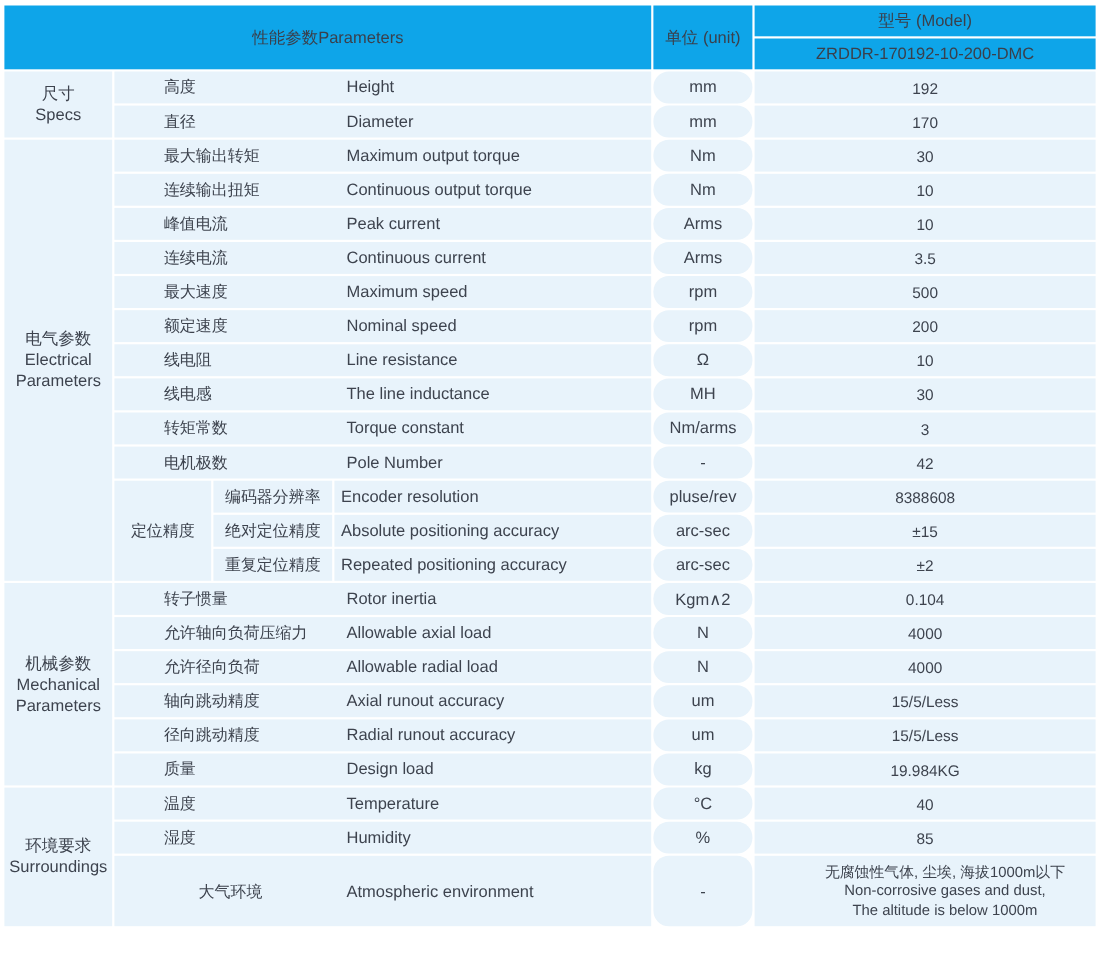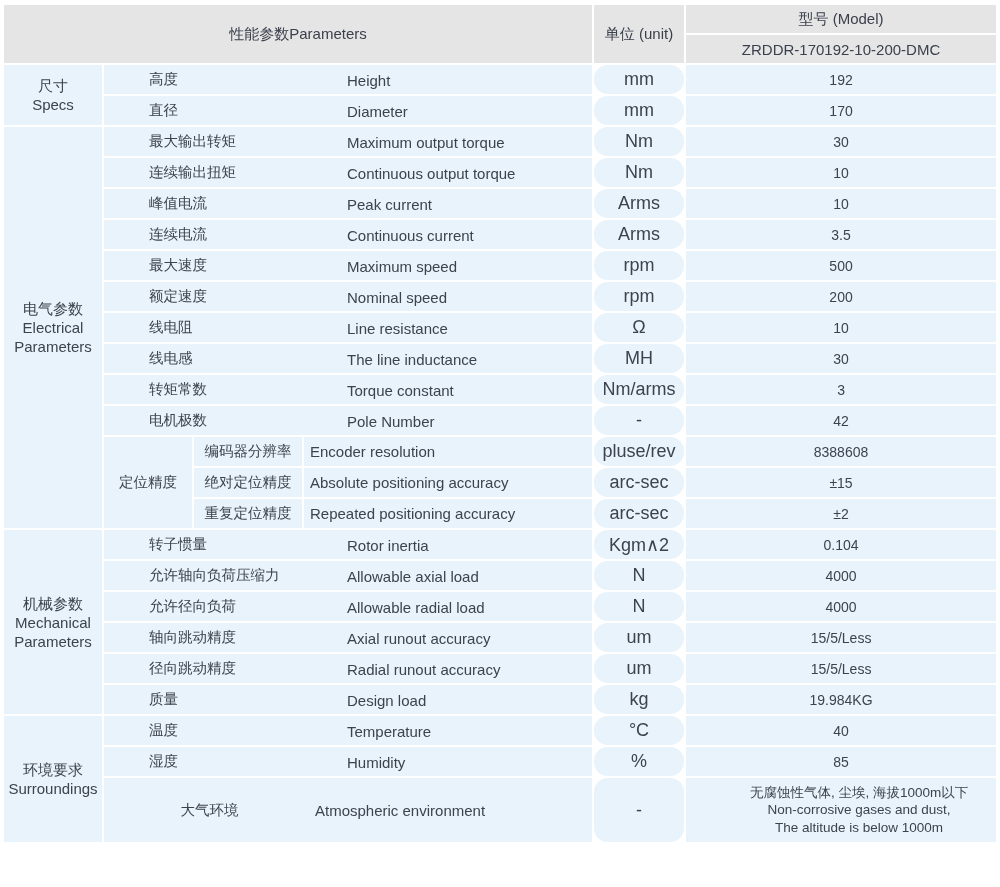--- a/index.html
+++ b/index.html
@@ -18,48 +18,48 @@
     width: 996px;
   }
   col.c-cat  { width: 98px; }
   col.c-sub1 { width: 88px; }
   col.c-sub2 { width: 108px; }
   col.c-en   { width: 288px; }
   col.c-unit { width: 90px; }
   col.c-val  { width: 310px; }
 
   td { background: #e8f3fb; vertical-align: middle; font-size: 15px; height: 29px; overflow: hidden; }
-  tr.hdr td { background: #e5e5e5; height: 28px; text-align: center; font-size: 15px; color: #3a404c; }
+  tr.hdr td { background: #0ea5e9; height: 28px; text-align: center; font-size: 15px; color: #3a404c; }
 
   td.cat {
     text-align: center;
     line-height: 19px;
     font-size: 15px;
   }
   td.lbl { text-align: left; white-space: nowrap; }
   span.zh {
     display: inline-block;
-    width: 243px;
+    width: 211px;
     padding-left: 45px;
     vertical-align: middle;
     font-size: 14.5px;
     font-family: Liberation Mono, monospace;
   }
   span.zh-center {
     display: inline-block;
     width: 211px;
     text-align: center;
     vertical-align: middle;
     font-size: 14.5px;
   }
   span.en { font-size: 15px; vertical-align: middle; }
   td.subcat { text-align: center; font-size: 14.5px; }
   td.subzh  { text-align: center; font-size: 14.5px; white-space: nowrap; }
   td.suben  { text-align: left; padding-left: 6px; font-size: 15px; white-space: nowrap; }
-  td.unit { text-align: center; font-size: 18px; border-radius: 14px; }
+  td.unit { text-align: center; font-size: 15px; border-radius: 14px; }
   td.val  { text-align: center; font-size: 14px; }
   td.tall { height: 64px; }
   td.val-multi { text-align: center; font-size: 13.5px; line-height: 17.5px; padding-left: 36px; }
   td.val-multi span { display: block; }
 
   .footer { margin: 4px 0 0 5px; color: #4d4f52; }
   .footer .f-zh { font-size: 10px; line-height: 14px; }
   .footer .f-en { font-size: 9.5px; line-height: 13px; }
 </style>
 </head>

